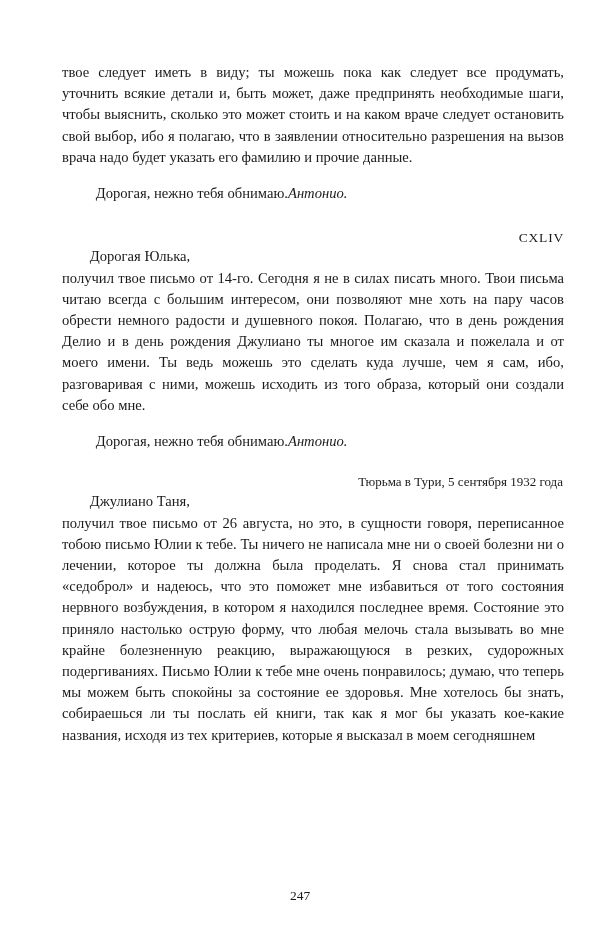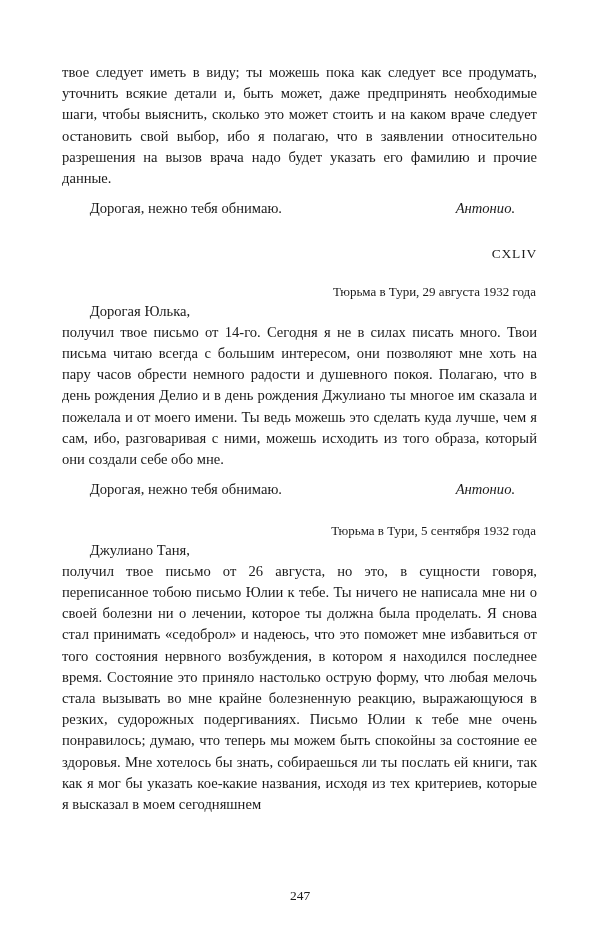--- a/index.html
+++ b/index.html
@@ -15,37 +15,36 @@
     position: relative;
     overflow: hidden;
   }
   .page {
     position: absolute;
     left: 0;
     top: 0;
     width: 600px;
     height: 940px;
     box-sizing: border-box;
-    padding: 62px 63px 40px 62px;
+    padding: 62px 36px 40px 62px;
   }
   .text-block {
     font-size: 14.6px;
     line-height: 1.455;
     text-align: justify;
     text-justify: inter-word;
     hyphens: none;
   }
   .para {
     margin: 0;
     text-indent: 0;
   }
   .closing {
-    margin: 0;
+    margin: 6px;
     display: flex;
-    justify-content: space-between;
     align-items: baseline;
     padding-left: 1.9em;
     padding-right: 1.5em;
   }
   .closing .sign {
     font-style: italic;
   }
   .letter-num {
     text-align: right;
     font-size: 13.5px;
@@ -83,21 +82,20 @@
   <div class="text-block">
     <p class="para">твое следует иметь в виду; ты можешь пока как следует все продумать, уточнить всякие детали и, быть может, даже предпринять необходимые шаги, чтобы выяснить, сколько это может стоить и на каком враче следует остановить свой выбор, ибо я полагаю, что в заявлении относительно разрешения на вызов врача надо будет указать его фамилию и прочие данные.</p>
     <div class="gap-small"></div>
     <div class="closing">
       <span>Дорогая, нежно тебя обнимаю.</span>
       <span class="sign">Антонио.</span>
     </div>
   </div>
 
   <div class="letter-num">CXLIV</div>
-  <div class="place-date">Тюрьма в Тури, 29 августа 1932 года</div>
   <div class="text-block">
     <p class="salutation">Дорогая Юлька,</p>
     <p class="para">получил твое письмо от 14-го. Сегодня я не в силах писать много. Твои письма читаю всегда с большим интересом, они позволяют мне хоть на пару часов обрести немного радости и душевного покоя. Полагаю, что в день рождения Делио и в день рождения Джулиано ты многое им сказала и пожелала и от моего имени. Ты ведь можешь это сделать куда лучше, чем я сам, ибо, разговаривая с ними, можешь исходить из того образа, который они создали себе обо мне.</p>
     <div class="gap-small"></div>
     <div class="closing">
       <span>Дорогая, нежно тебя обнимаю.</span>
       <span class="sign">Антонио.</span>
     </div>
   </div>
 

